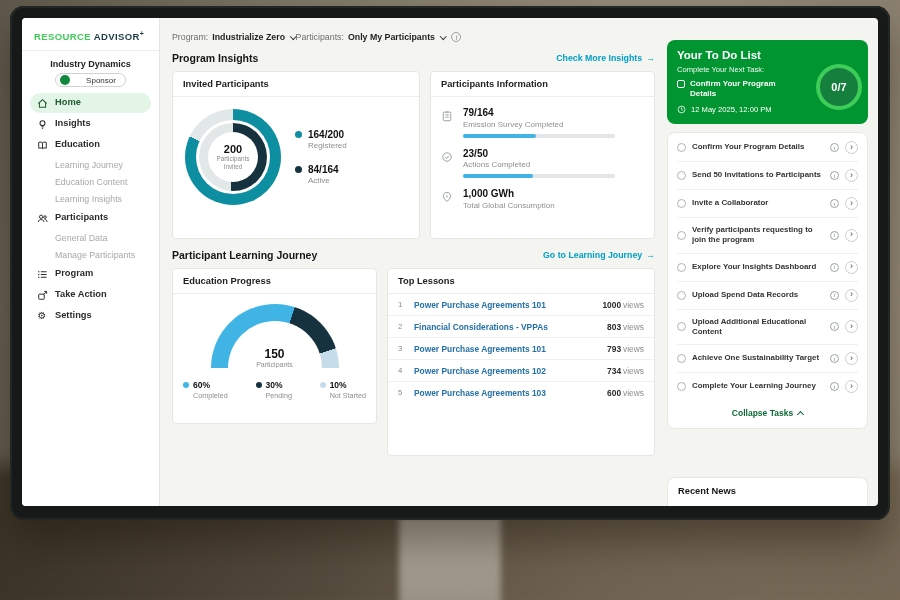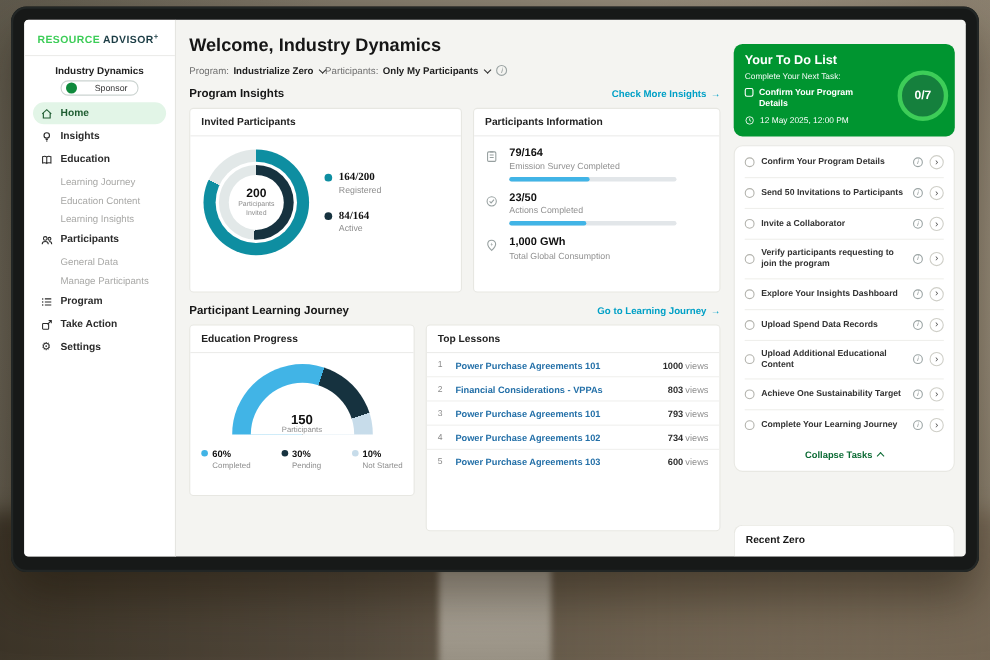--- a/index.html
+++ b/index.html
@@ -76,21 +76,21 @@
   .ring-outer::after { content:""; position:absolute; inset:11px; border-radius:50%; background:#fff; }
   .ring-inner { inset:14px; }
   .ring-inner::after { content:""; position:absolute; inset:9px; border-radius:50%; background:#fff; }
   .donut-center { position:absolute; inset:0; z-index:2; display:flex; flex-direction:column;
         align-items:center; justify-content:center; text-align:center; }
   .donut-center .v { font-size:11px; font-weight:700; color:#111; }
   .donut-center .l { font-size:6.3px; color:#8d8d8d; width:42px; line-height:1.25; }
   .legend { display:flex; flex-direction:column; gap:14px; }
   .legend-item { display:flex; gap:6px; }
   .ldot { width:7px; height:7px; border-radius:50%; margin-top:2px; flex:none; }
-  .lv { font-size:10px; font-weight:700; color:#111;font-family:Liberation Serif, serif; }
+  .lv { font-size:10px; font-weight:700; color:#111; }
   .ll { font-size:8px; color:#8d8d8d; margin-top:1px; }
 
   .card-info { flex:1; height:168px; }
   .stat { display:flex; gap:9px; margin-bottom:10px; }
   .stat-icn { width:13px; flex:none; color:#97a0a0; padding-top:1px; }
   .stat-icn svg { width:12px; height:12px; }
   .stat-value { font-size:10px; font-weight:700; color:#111; }
   .stat-label { font-size:8px; color:#909090; margin-top:1.5px; }
   .bar { width:152px; height:4px; border-radius:2px; background:#e2e6e9; margin-top:5px; position:relative; }
   .bar-fill { position:absolute; left:0; top:0; bottom:0; border-radius:2px; background:#41b4e6; }
@@ -233,21 +233,20 @@
           <span>Take Action</span>
         </div>
         <div class="nav-item">
           <span class="icn">⚙</span>
           <span>Settings</span>
         </div>
       </nav>
     </aside>
 
     <main class="main">
-      <div class="h1">Welcome, Industry Dynamics</div>
 
       <div class="filters">
         <div class="filter">
           <span>Program:</span>
           <span class="filter-value">Industrialize Zero</span>
           <span class="cdown"></span>
         </div>
         <div class="filter">
           <span>Participants:</span>
           <span class="filter-value">Only My Participants</span>
@@ -495,18 +494,18 @@
           <span class="task-info">i</span>
           <span class="task-go">›</span>
         </div>
         <div class="collapse">
           <span>Collapse Tasks</span>
           <span class="cup"></span>
         </div>
       </div>
 
       <div class="news-card">
-        <span>Recent Zero</span>
+        <span>Recent News</span>
       </div>
     </section>
 
   </div>
 </div>
 
 </body></html>

